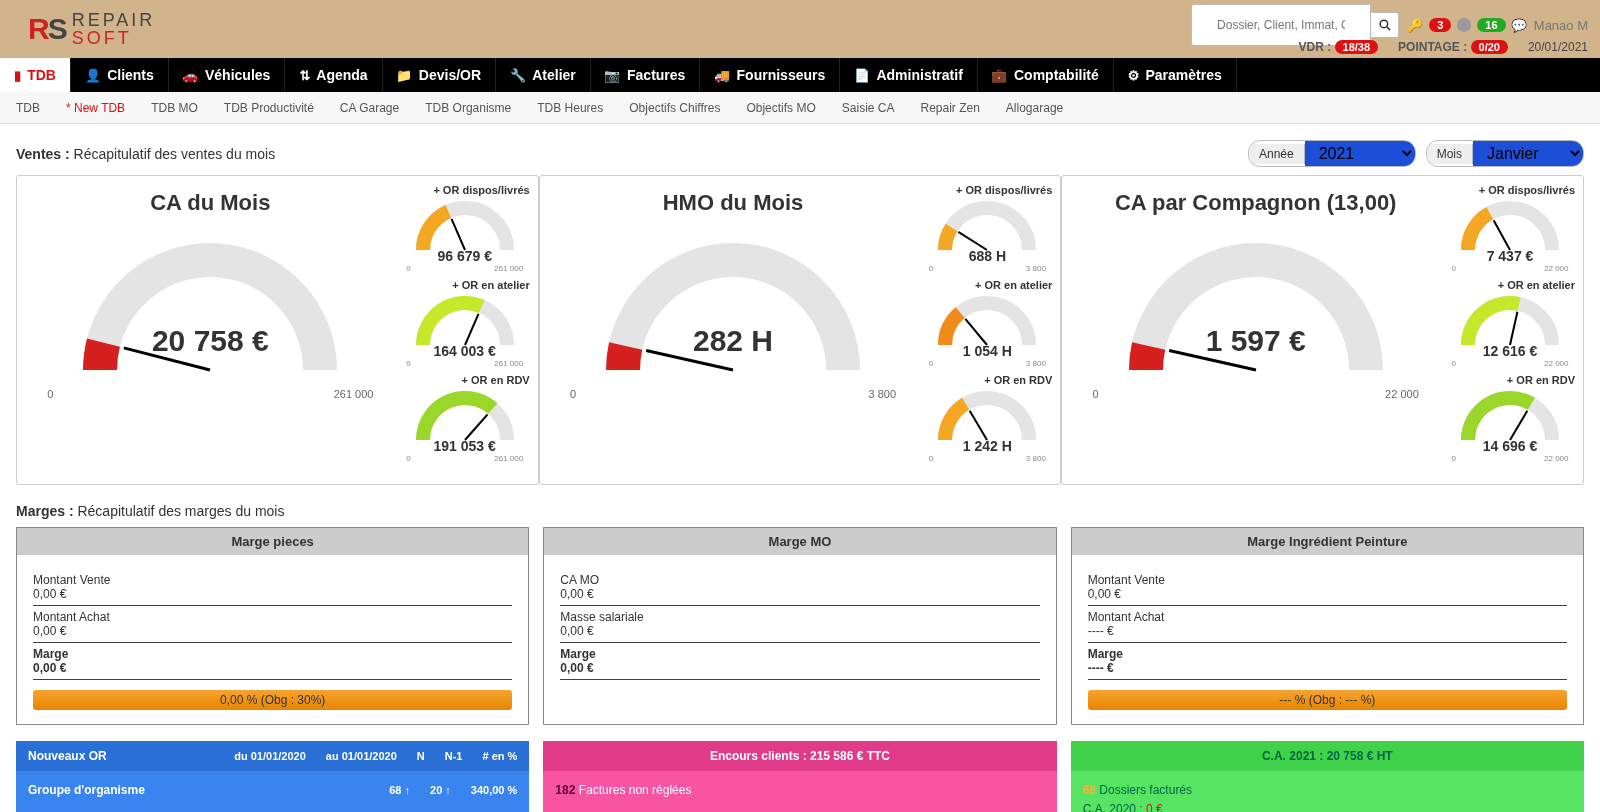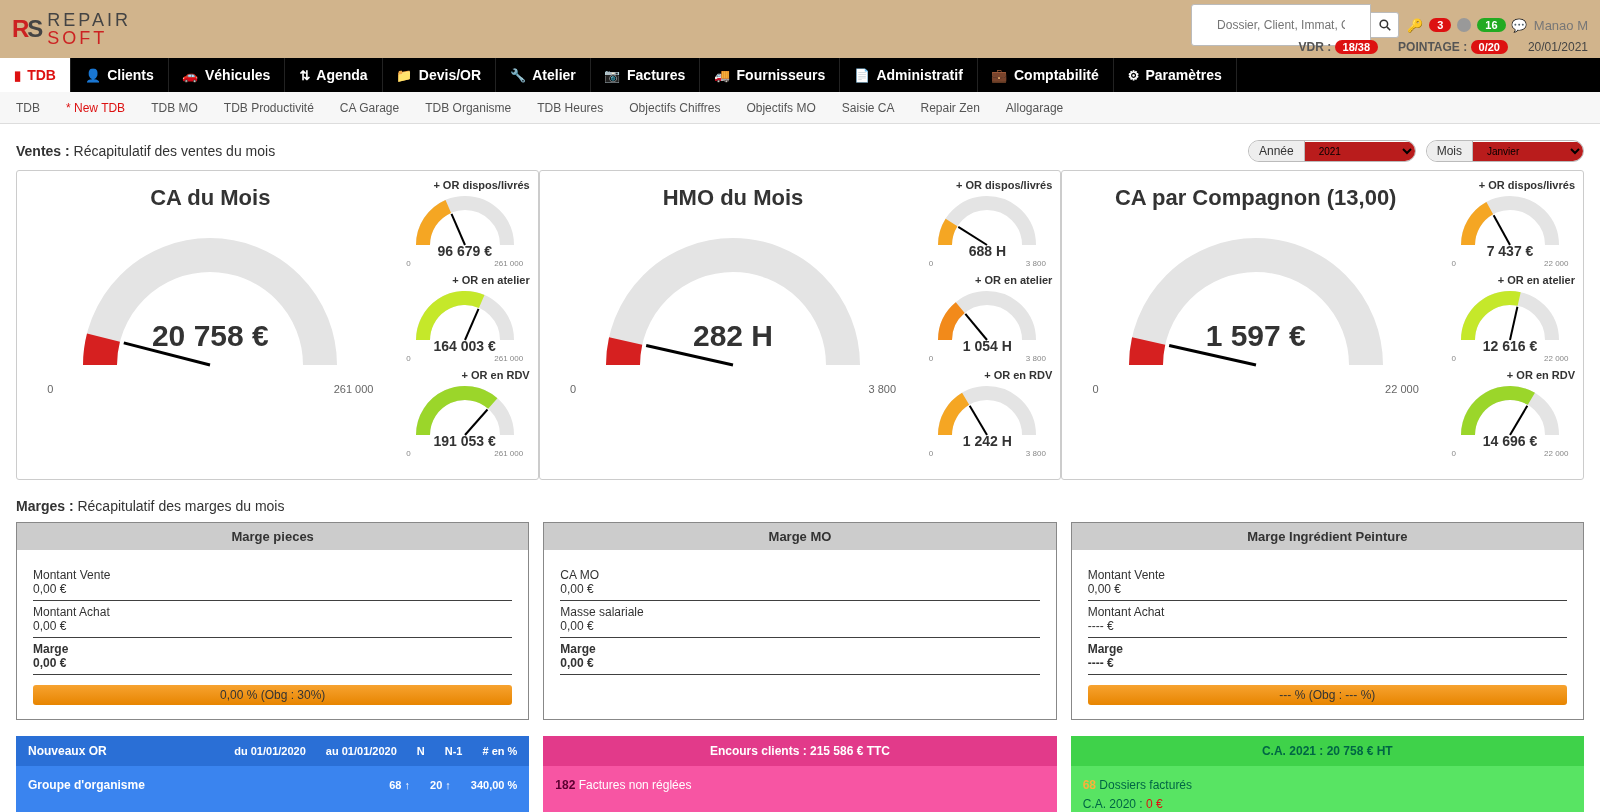--- a/index.html
+++ b/index.html
@@ -1,21 +1,21 @@
 <!DOCTYPE html>
 <html><head>
 <meta charset="utf-8">
 <style>
 * { margin: 0; padding: 0; box-sizing: border-box; font-family: Arial, Helvetica, sans-serif; }
 body { background: #fff; width: 1600px; height: 812px; overflow: hidden; font-size: 13px; color: #333; }
 
 
 .topbar { background: #d1b48c; height: 58px; display: flex; align-items: center; padding: 0 12px; position: relative; }
 .logo { display: flex; align-items: center; }
-.logo-mark { font-weight: 700; font-size: 24px; letter-spacing: -2px; color:#c22; }
+.logo-mark { font-weight: 700; font-size: 30px; letter-spacing: -2px; color:#c22;margin-left:16px; }
 .logo-mark .s { color:#444; }
 .logo-text { margin-left:6px; font-size:18px; letter-spacing:3px; color:#444; line-height:1; }
 .logo-text .soft { color:#c22; }
 .top-right { position:absolute; right:12px; top:4px; display:flex; align-items:center; gap:8px; }
 .search-wrap { display:flex; align-items:center; }
 .search-input { width:180px; height:42px; border:1px solid #bbb; border-radius:3px 0 0 3px; padding:0 25px; font-size:12px; }
 .search-btn { width:28px; height:26px; border:1px solid #bbb; border-left:none; background:#fff; border-radius:0 3px 3px 0; cursor:pointer; display:flex; align-items:center; justify-content:center; }
 .badge-pill { display:inline-block; padding:1px 8px; border-radius:10px; font-size:11px; color:#fff; font-weight:700; }
 .red-pill { background:#d11; }
 .green-pill { background:#2a2; }
@@ -37,21 +37,21 @@
 .subnav-item.active { color:#d11; }
 
 
 .content { padding:10px 16px; }
 .section-head { display:flex; align-items:center; justify-content:space-between; margin:6px 0 8px; }
 .section-title { font-size:14px; }
 .section-title b { font-weight:700; }
 .filters { display:flex; gap:10px; }
 .filter { display:flex; align-items:center; border:1px solid #bbb; border-radius:12px; overflow:hidden; background:#fff; }
 .filter-label { padding:3px 10px; font-size:12px; background:#eee; border-right:1px solid #bbb; }
-.filter-select { border:none; padding:3px 10px; font-size:10px; min-width:110px; background:#b91c1c; }
+.filter-select { border:none; padding:3px 10px; font-size:16px; min-width:110px; background:#1d4ed8; }
 
 
 .cards-row { display:flex; }
 .card { flex:1; border:1px solid #ccc; border-radius:3px; padding:8px; background:#fff; position:relative; min-height:310px; }
 .card-inner { display:flex; gap:4px; }
 .main-gauge { flex:1.7; display:flex; flex-direction:column; align-items:center; }
 .mini-col { width:130px; display:flex; flex-direction:column; gap:2px; }
 .gauge-title { font-size:22px; font-weight:700; margin:6px 0 14px; text-align:center; }
 .mini-title { font-size:11px; font-weight:700; text-align:right; margin-bottom:0px; }
 .mini-gauge-wrap { display:flex; flex-direction:column; align-items:center; margin-bottom:4px; }

